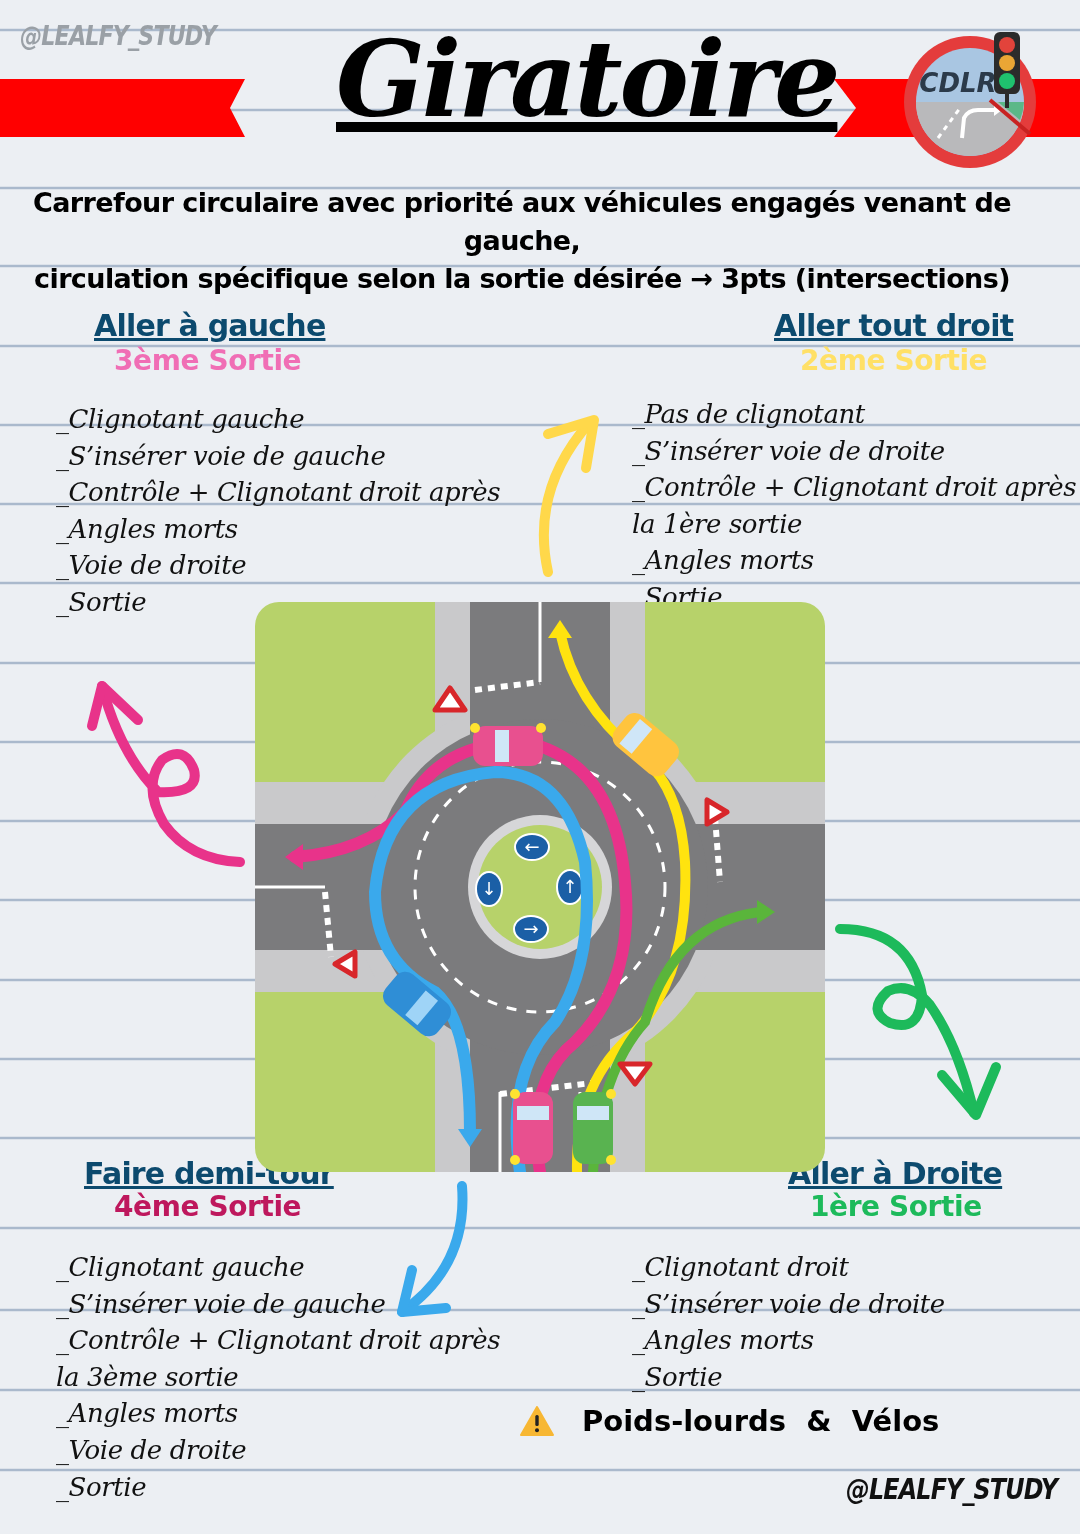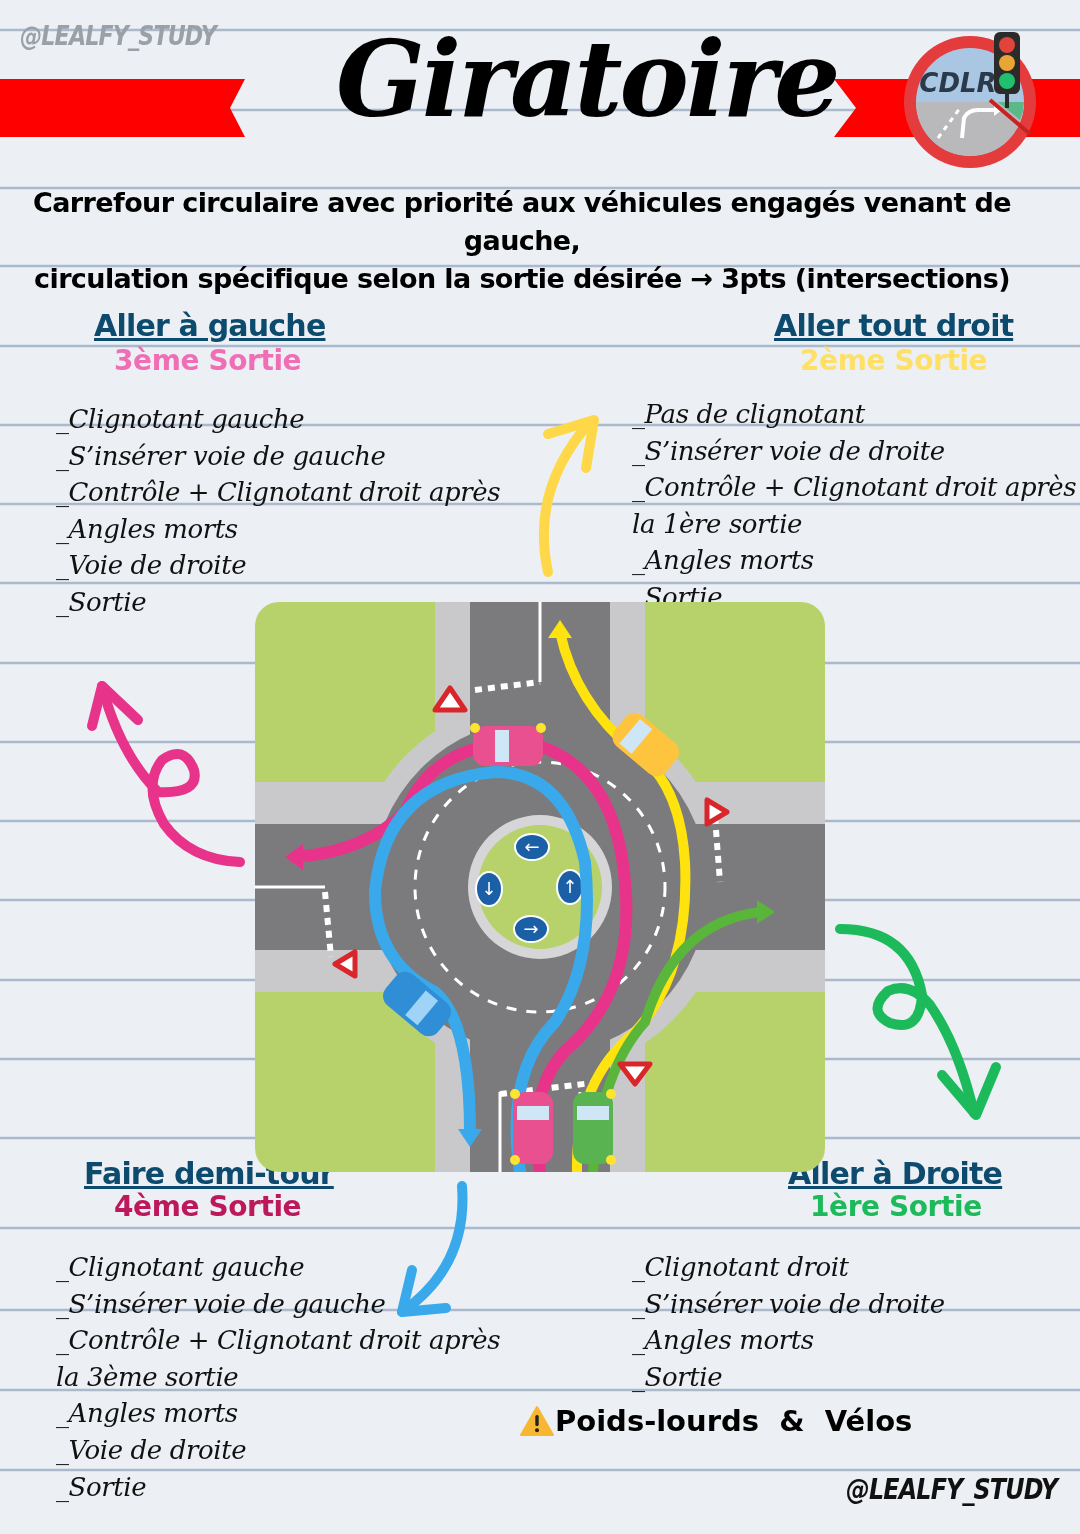--- a/index.html
+++ b/index.html
@@ -2,27 +2,27 @@
 <html><head>
 <meta charset="utf-8">
 <style>
   html,body{margin:0;padding:0;}
   body{width:1080px;height:1534px;position:relative;overflow:hidden;
     background:#eceff3;
     font-family:"DejaVu Sans",sans-serif;}
   .lines{position:absolute;inset:0;pointer-events:none;}
   .watermark-top{position:absolute;left:20px;top:20px;font-family:"DejaVu Sans",sans-serif;font-weight:bold;font-size:27px;color:#9aa0a6;letter-spacing:-1px;transform:scaleX(0.82);transform-origin:left;font-style:italic;}
   .watermark-bot{position:absolute;left:846px;top:1472px;font-family:"DejaVu Sans",sans-serif;font-weight:bold;font-size:29px;color:#111;letter-spacing:-1px;transform:scaleX(0.82);transform-origin:left;font-style:italic;}
-  .title{position:absolute;left:336px;top:18px;width:420px;text-align:center;font-family:"DejaVu Serif",serif;font-style:italic;font-weight:bold;font-size:104px;color:#000;letter-spacing:-3px;line-height:1.2;}
+  .title{position:absolute;left:336px;top:18px;width:420px;text-align:center;font-family:"DejaVu Serif",serif;font-style:italic;font-weight:bold;font-size:104px;color:#000;letter-spacing:-3px;line-height:1.2;text-decoration:underline;}
   .subtitle{position:absolute;left:0;top:184px;width:1044px;text-align:center;font-family:"DejaVu Sans",sans-serif;font-weight:bold;font-size:27px;line-height:38px;color:#000;letter-spacing:-0.6px;}
   .sec-head{position:absolute;font-family:"DejaVu Sans",sans-serif;font-weight:bold;font-size:30px;color:#0c4a6e;letter-spacing:-0.8px;white-space:nowrap;text-decoration:underline;}
   .sec-sub{position:absolute;font-family:"DejaVu Sans",sans-serif;font-weight:bold;font-size:28px;letter-spacing:-0.4px;white-space:nowrap;}
   .steps{position:absolute;margin:10px;padding:0;list-style:none;font-family:"DejaVu Serif",serif;font-style:italic;font-size:26px;line-height:36.6px;color:#111;letter-spacing:-0.4px;}
   .steps li{white-space:nowrap;}
-  .warn{position:absolute;left:520px;top:1404px;font-family:"DejaVu Sans",sans-serif;font-weight:bold;font-size:29px;color:#000;white-space:nowrap;display:flex;align-items:center;gap:1px;}
+  .warn{position:absolute;left:520px;top:1404px;font-family:"DejaVu Sans",sans-serif;font-weight:bold;font-size:29px;color:#000;white-space:nowrap;display:flex;align-items:center;gap:28px;}
   .warn .tri{display:inline-block;width:34px;height:30px;}
   .diagram{position:absolute;left:255px;top:602px;width:570px;height:570px;border-radius:24px;overflow:hidden;}
   .logo{position:absolute;left:898px;top:30px;width:144px;height:144px;}
   .doodle{position:absolute;overflow:visible;}
 </style>
 </head>
 <body>
 
 <svg class="lines" width="1080" height="1534">
   <g stroke="#9fb0c6" stroke-width="2.5" opacity="0.85">

